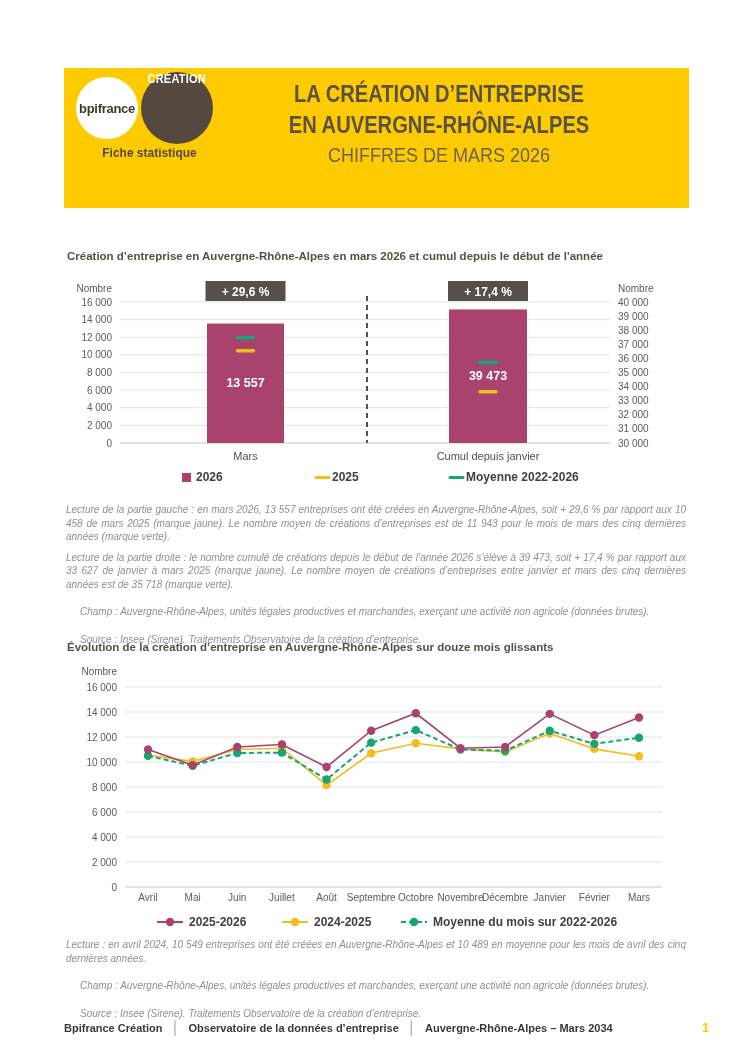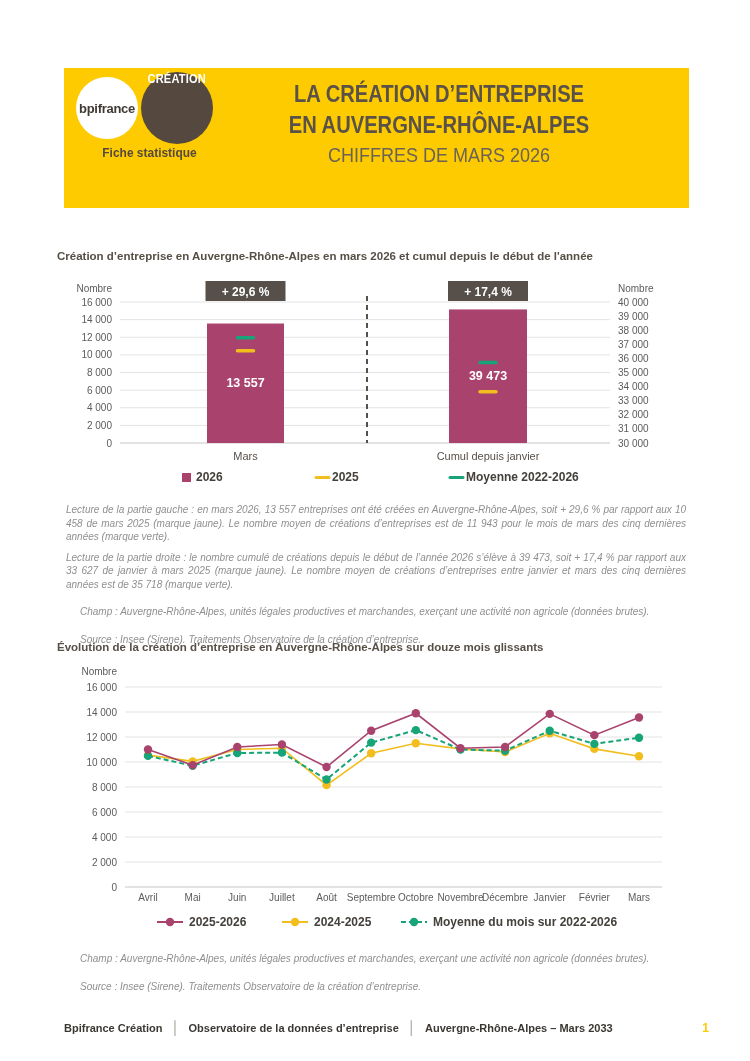--- a/index.html
+++ b/index.html
@@ -13,21 +13,21 @@
       display:flex; align-items:center; justify-content:center; }
   .logo-bpifrance { font-weight:bold; font-size:13px; color:#3F3A33; letter-spacing:-0.3px; }
   .logo-circle-brown { position:absolute; left:77px; top:4px; width:72px; height:72px; background:#55493F; border-radius:50%;
       display:flex; justify-content:center; }
   .logo-creation { font-weight:bold; font-size:12px; color:#ffffff; letter-spacing:0.2px; transform:scaleX(0.92); }
   .tagline { position:absolute; left:18px; top:77px; width:135px; text-align:center; font-weight:bold; font-size:13px; color:#55493F; transform:scaleX(0.92); }
   .band-titles { position:absolute; left:150px; top:10px; width:450px; text-align:center; color:#5A5248; }
   .band-title-line { font-weight:bold; font-size:24px; line-height:31px; letter-spacing:0px; display:block; transform:scaleX(0.84); white-space:nowrap; }
   .band-subtitle { font-weight:normal; font-size:20px; line-height:30px; display:block; transform:scaleX(0.90); white-space:nowrap; color:#6B6357; }
 
-  .section-title { position:absolute; left:57px; width:620px; font-weight:bold; font-size:11.5px; color:#564F45; }
+  .section-title { position:absolute; left:67px; width:620px; font-weight:bold; font-size:11.5px; color:#564F45; }
   #sec1-title { top:250px; }
   #sec2-title { top:641px; }
 
   .chart-svg { position:absolute; left:62px; display:block; }
   #bar-chart-svg { top:276px; }
   #line-chart-svg { top:660px; }
 
   .notes { position:absolute; left:66px; width:620px; font-style:italic; font-size:10px; line-height:13.5px; color:#8F8F8F; }
   #notes-1 { top:503px; }
   #notes-2 { top:938px; }
@@ -200,26 +200,27 @@
       <text x="127" y="266" font-size="12px" font-weight="600" fill="#44403B">2025-2026</text>
       <line x1="220" y1="262" x2="246" y2="262" stroke="#F2BE1E" stroke-width="2"></line>
       <circle cx="233" cy="262" r="4.2" fill="#F2BE1E"></circle>
       <text x="252" y="266" font-size="12px" font-weight="600" fill="#44403B">2024-2025</text>
       <line x1="339" y1="262" x2="365" y2="262" stroke="#16A478" stroke-width="2" stroke-dasharray="5 3"></line>
       <circle cx="352" cy="262" r="4.2" fill="#16A478"></circle>
       <text x="371" y="266" font-size="12px" font-weight="600" fill="#44403B">Moyenne du mois sur 2022-2026</text>
     </svg>
 
   <div class="notes" id="notes-2">
+    <p>Lecture : en avril 2024, 10 549 entreprises ont été créées en Auvergne-Rhône-Alpes et 10 489 en moyenne pour les mois de avril des cinq dernières années.</p>
     <p class="tight">Champ : Auvergne-Rhône-Alpes, unités légales productives et marchandes, exerçant une activité non agricole (données brutes).</p>
     <p class="tight">Source : Insee (Sirene). Traitements Observatoire de la création d’entreprise.</p>
   </div>
 
   <div class="footer">
     <span>Bpifrance Création</span>
     <span class="sep">│</span>
     <span>Observatoire de la données d’entreprise</span>
     <span class="sep">│</span>
-    <span>Auvergne-Rhône-Alpes – Mars 2033</span>
+    <span>Auvergne-Rhône-Alpes – Mars 2034</span>
     <span class="pagenum">1</span>
   </div>
 
 </div>
 
 </body></html>

